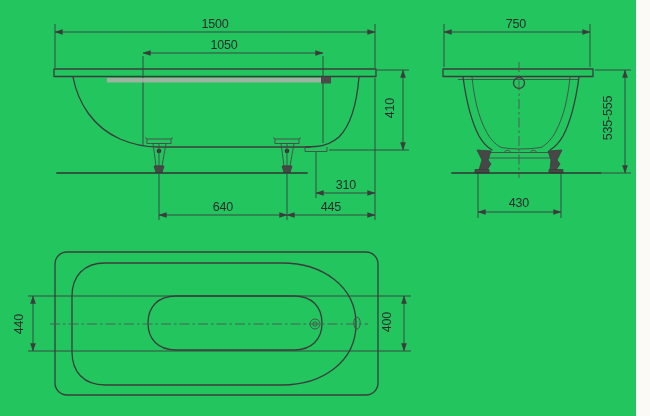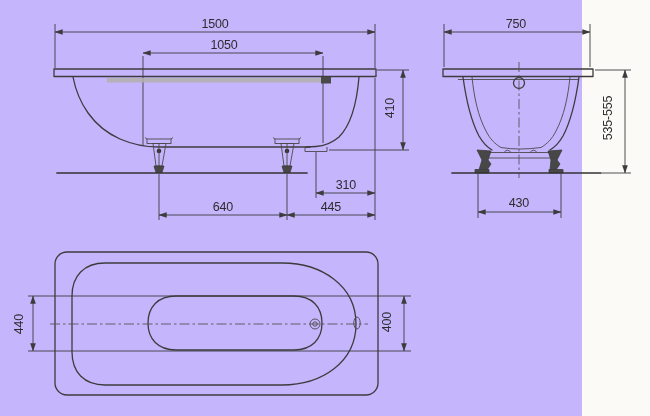--- a/index.html
+++ b/index.html
@@ -3,22 +3,22 @@
 <meta charset="utf-8">
 <style>
   html,body{margin:0;padding:0;}
   body{
     width:650px;height:416px;
     background:#fbfaf7;
     font-family:"Liberation Sans", sans-serif;
     overflow:hidden;
   }
   .sheet{
-    position:relative;width:582px;height:416px;
-    background:#c4b5fd;
+    position:relative;width:636px;height:416px;
+    background:#22c55e;
     text-align:center;
   }
   svg{display:block;}
   .outline{fill:none;stroke:#3c3c3c;stroke-width:1.3;stroke-linecap:round;stroke-linejoin:round;}
   .thin{fill:none;stroke:#4a4a4a;stroke-width:0.9;stroke-linecap:butt;}
   .dimline{fill:none;stroke:#3c3c3c;stroke-width:0.9;}
   .ground{fill:none;stroke:#333;stroke-width:1.7;stroke-linecap:round;}
   .centerline{fill:none;stroke:#555;stroke-width:0.9;stroke-dasharray:10 3 2.5 3;}
   .dimtext{
     font-family:"Liberation Sans", sans-serif;

